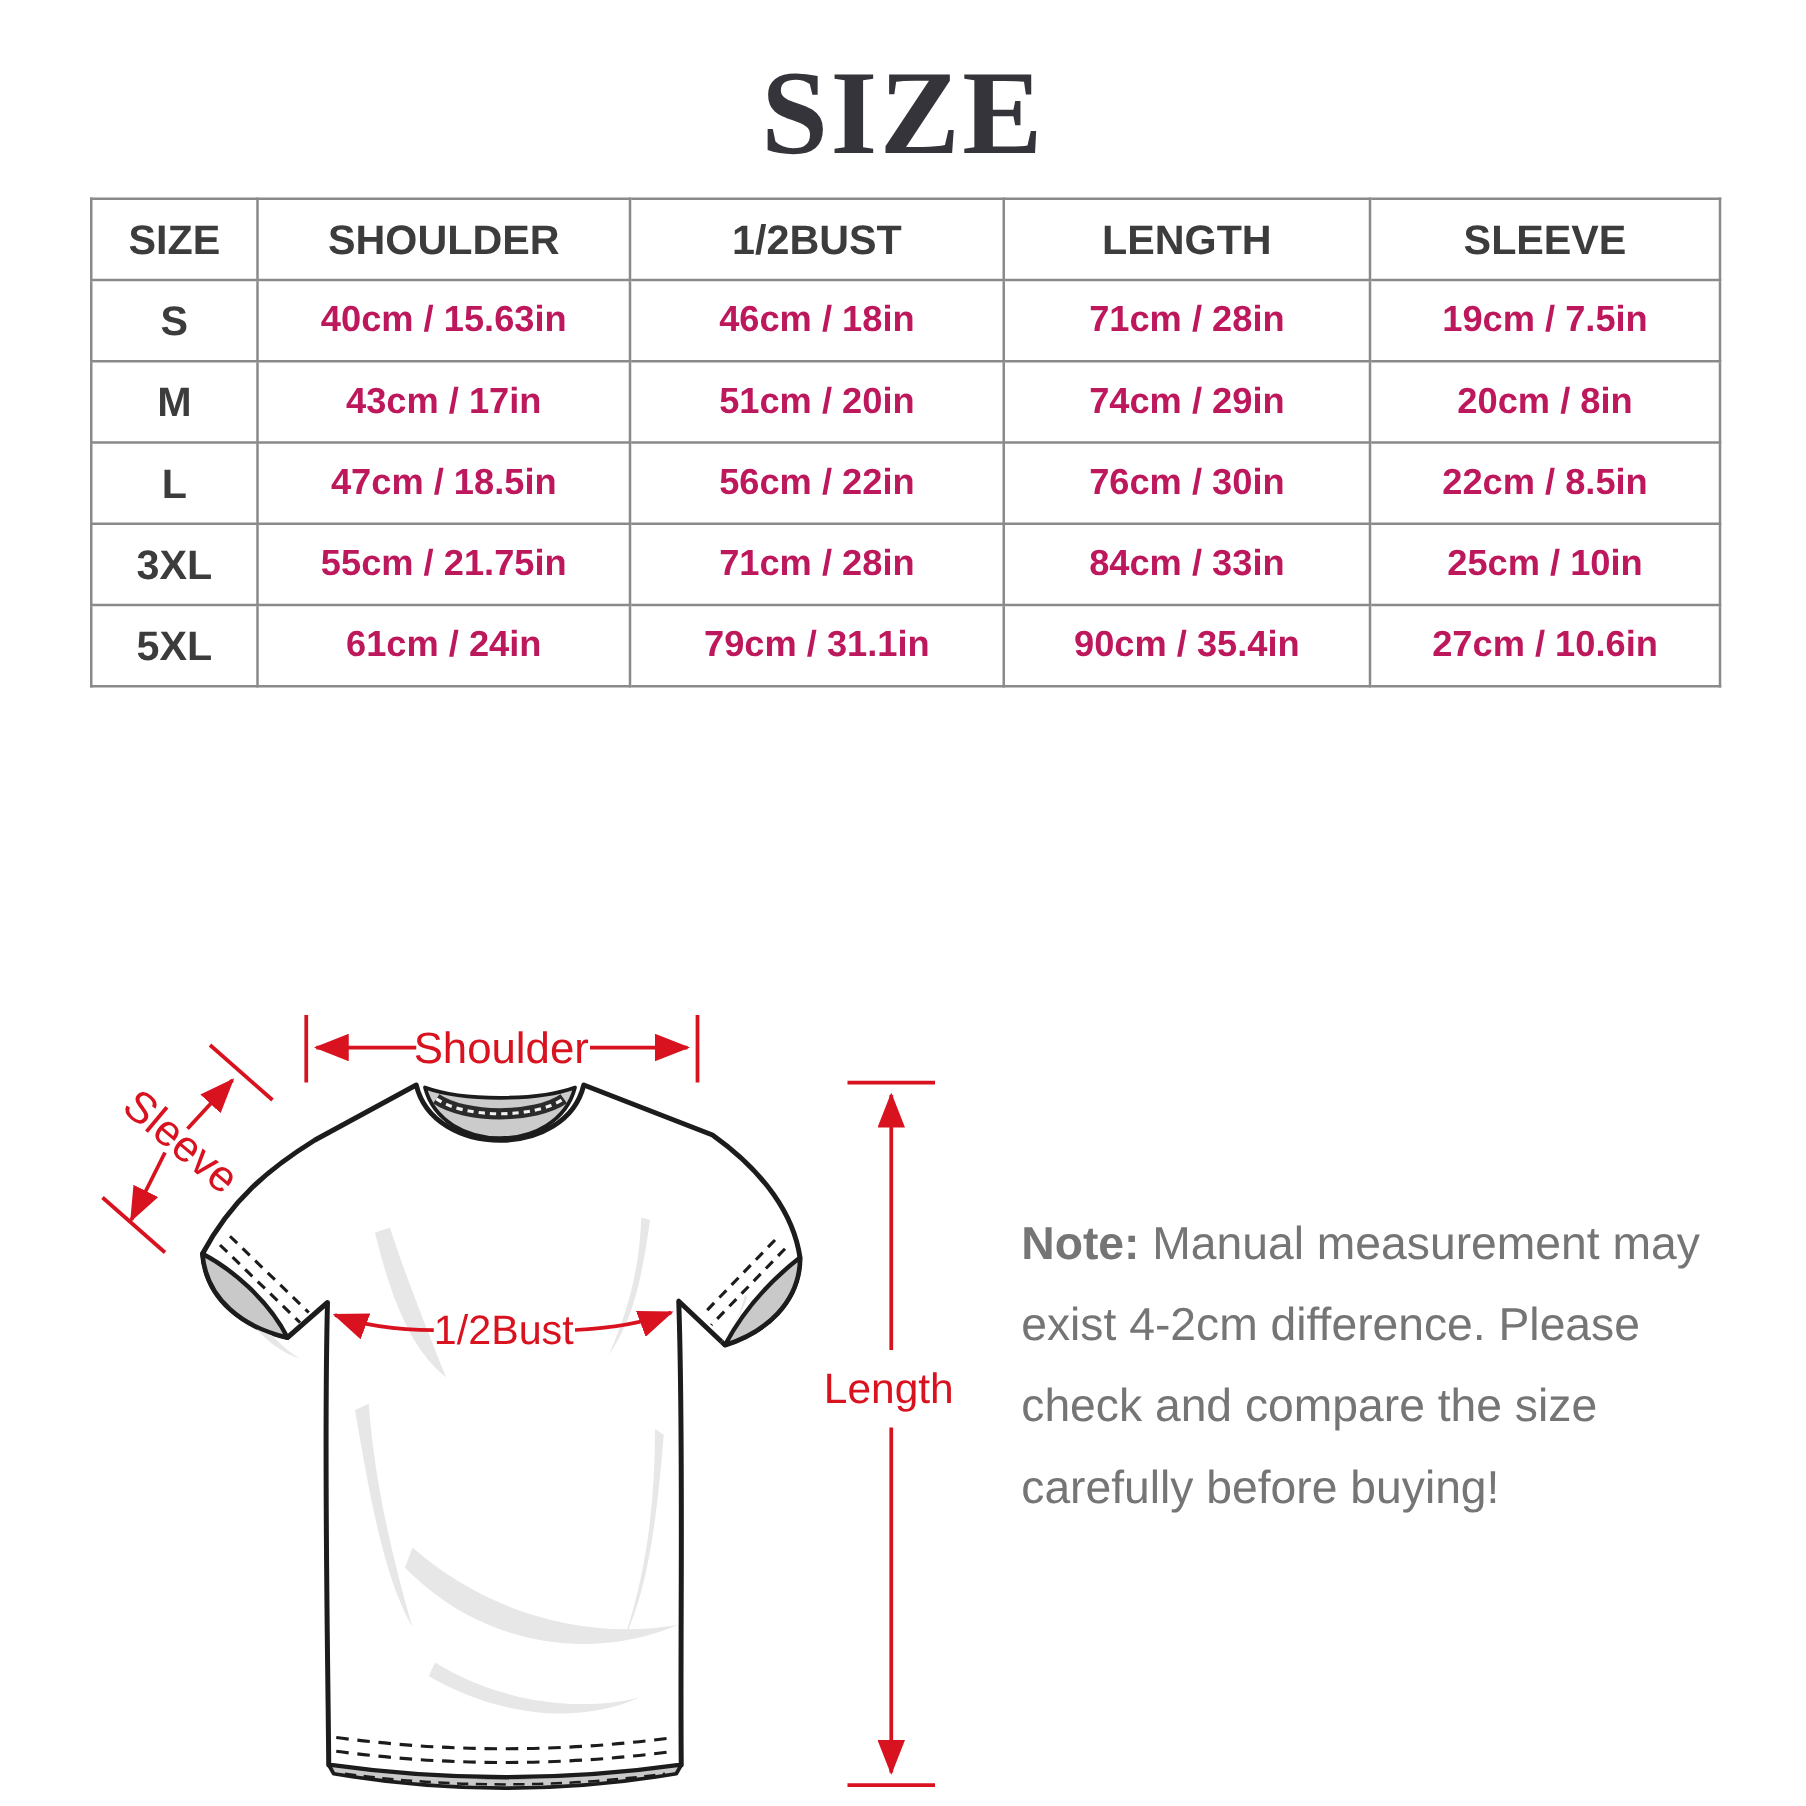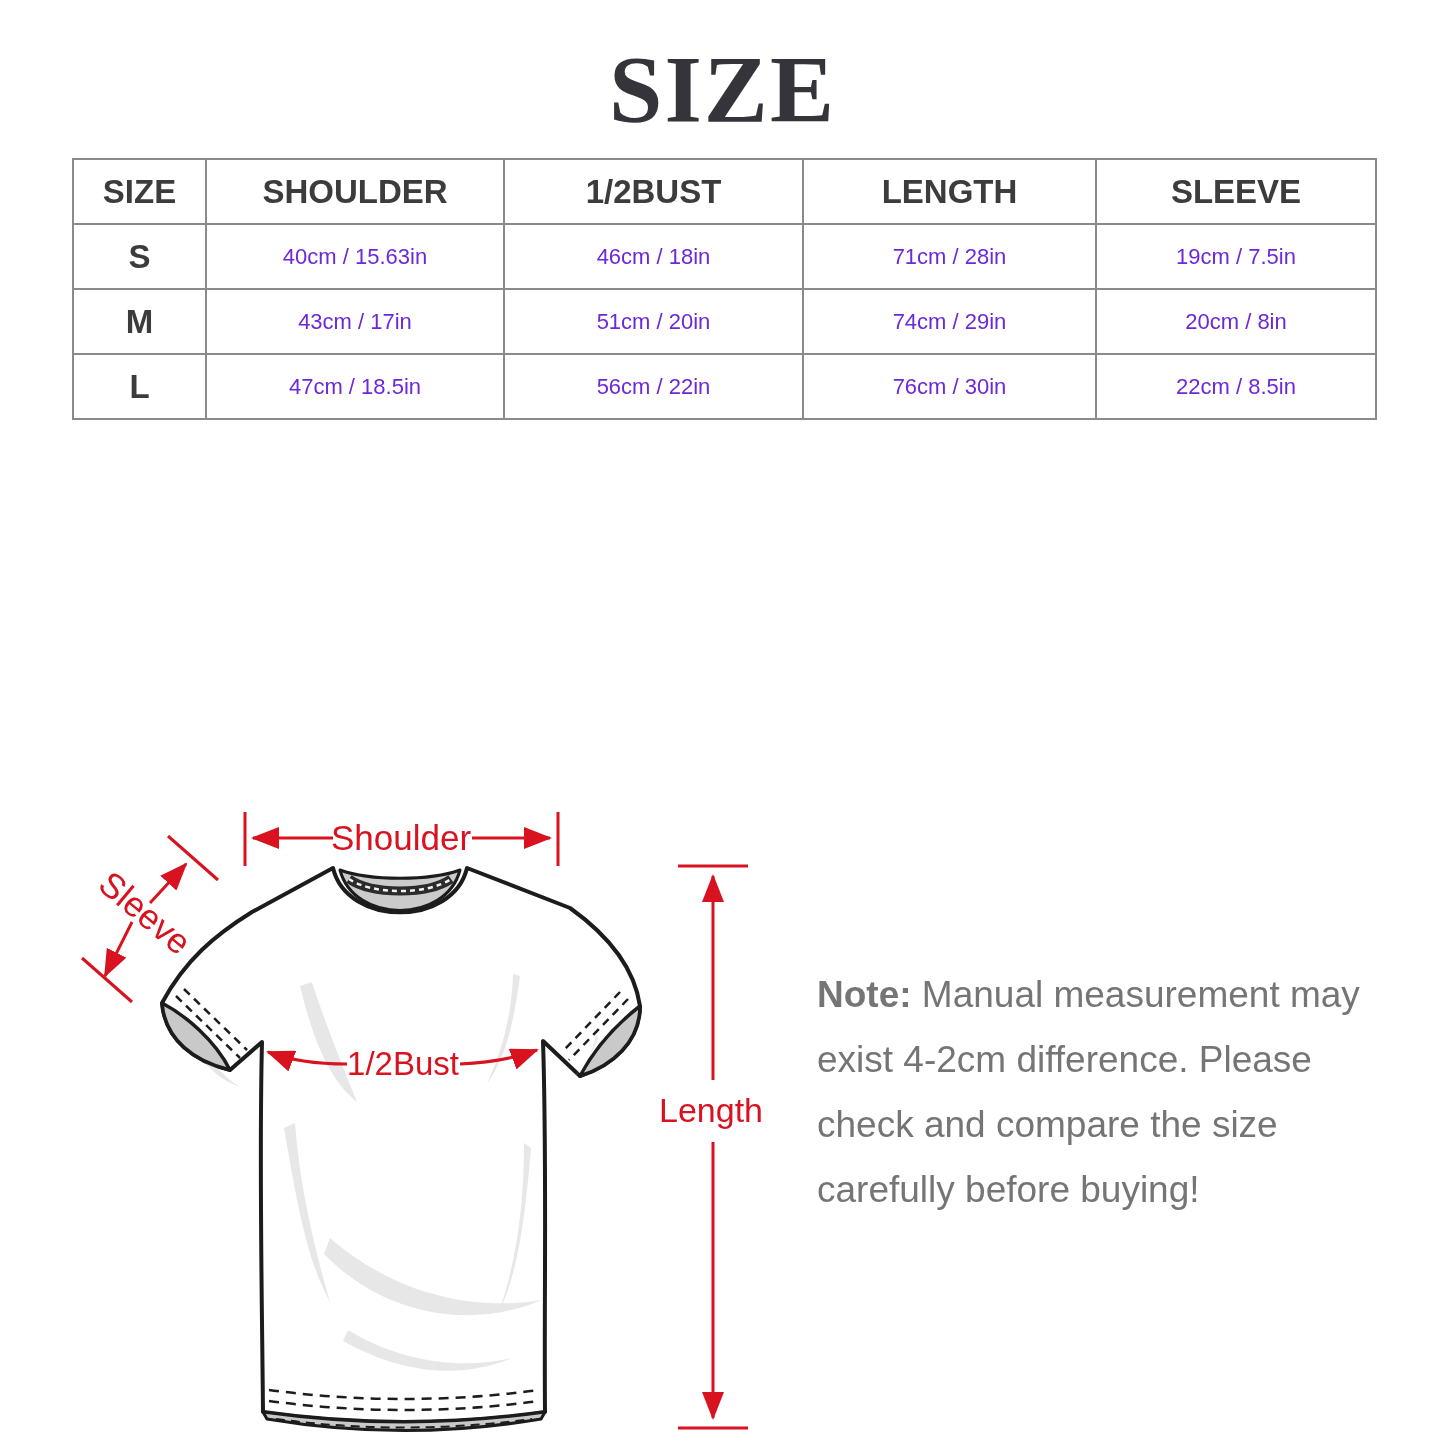--- a/index.html
+++ b/index.html
@@ -41,23 +41,23 @@
     font-size:33px;
     font-weight:bold;
     color:#3c3c3c;
   }
   td.size-col {
     font-size:33px;
     font-weight:bold;
     color:#3c3c3c;
   }
   td.val {
-    font-size:22px;
-    font-weight:normal;
-    color:#6d28d9;
+    font-size:29px;
+    font-weight:bold;
+    color:#be185d;
   }
   .diagram {
     position:absolute;
     left:60px; top:780px;
     width:720px; height:665px;
   }
   .note {
     position:absolute;
     left:817px; top:962px;
     width:578px;
@@ -101,20 +101,34 @@
       <td class="val">51cm / 20in</td>
       <td class="val">74cm / 29in</td>
       <td class="val">20cm / 8in</td>
     </tr>
     <tr>
       <td class="size-col">L</td>
       <td class="val">47cm / 18.5in</td>
       <td class="val">56cm / 22in</td>
       <td class="val">76cm / 30in</td>
       <td class="val">22cm / 8.5in</td>
+    </tr>
+    <tr>
+      <td class="size-col">3XL</td>
+      <td class="val">55cm / 21.75in</td>
+      <td class="val">71cm / 28in</td>
+      <td class="val">84cm / 33in</td>
+      <td class="val">25cm / 10in</td>
+    </tr>
+    <tr>
+      <td class="size-col">5XL</td>
+      <td class="val">61cm / 24in</td>
+      <td class="val">79cm / 31.1in</td>
+      <td class="val">90cm / 35.4in</td>
+      <td class="val">27cm / 10.6in</td>
     </tr>
   </tbody>
 </table>
 
 <svg class="diagram" viewBox="60 780 720 665" width="720" height="665" xmlns="http://www.w3.org/2000/svg">
   <defs>
     <marker id="arw" markerUnits="userSpaceOnUse" markerWidth="28" markerHeight="22" refX="26" refY="11" orient="auto">
       <path d="M0,0 L28,11 L0,22 Z" fill="#d8121f"></path>
     </marker>
   </defs>

